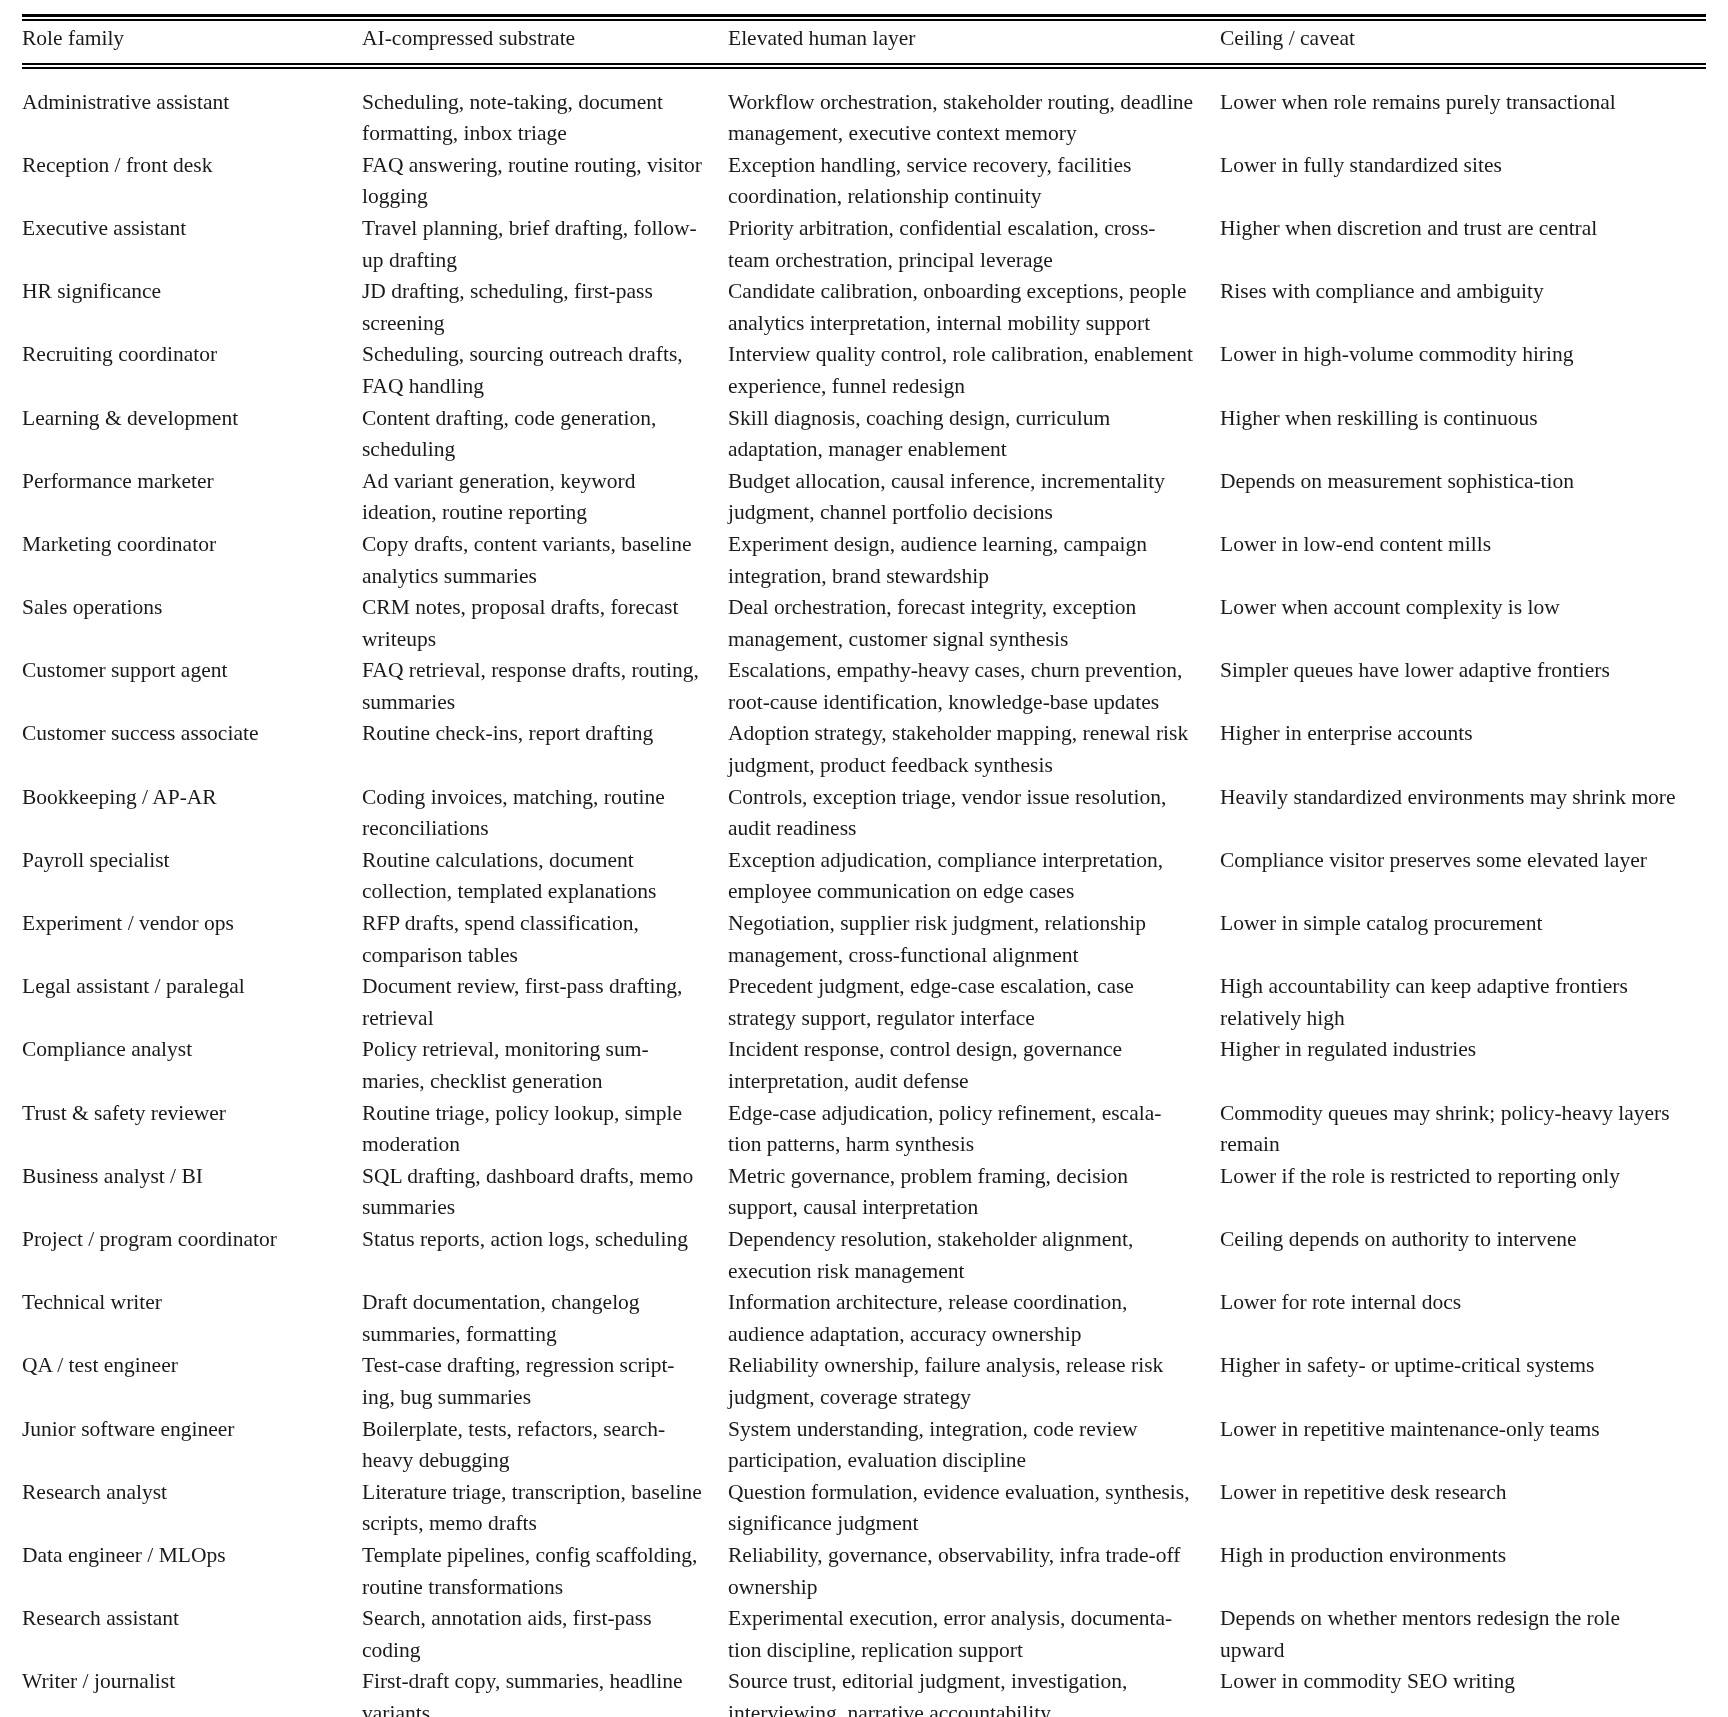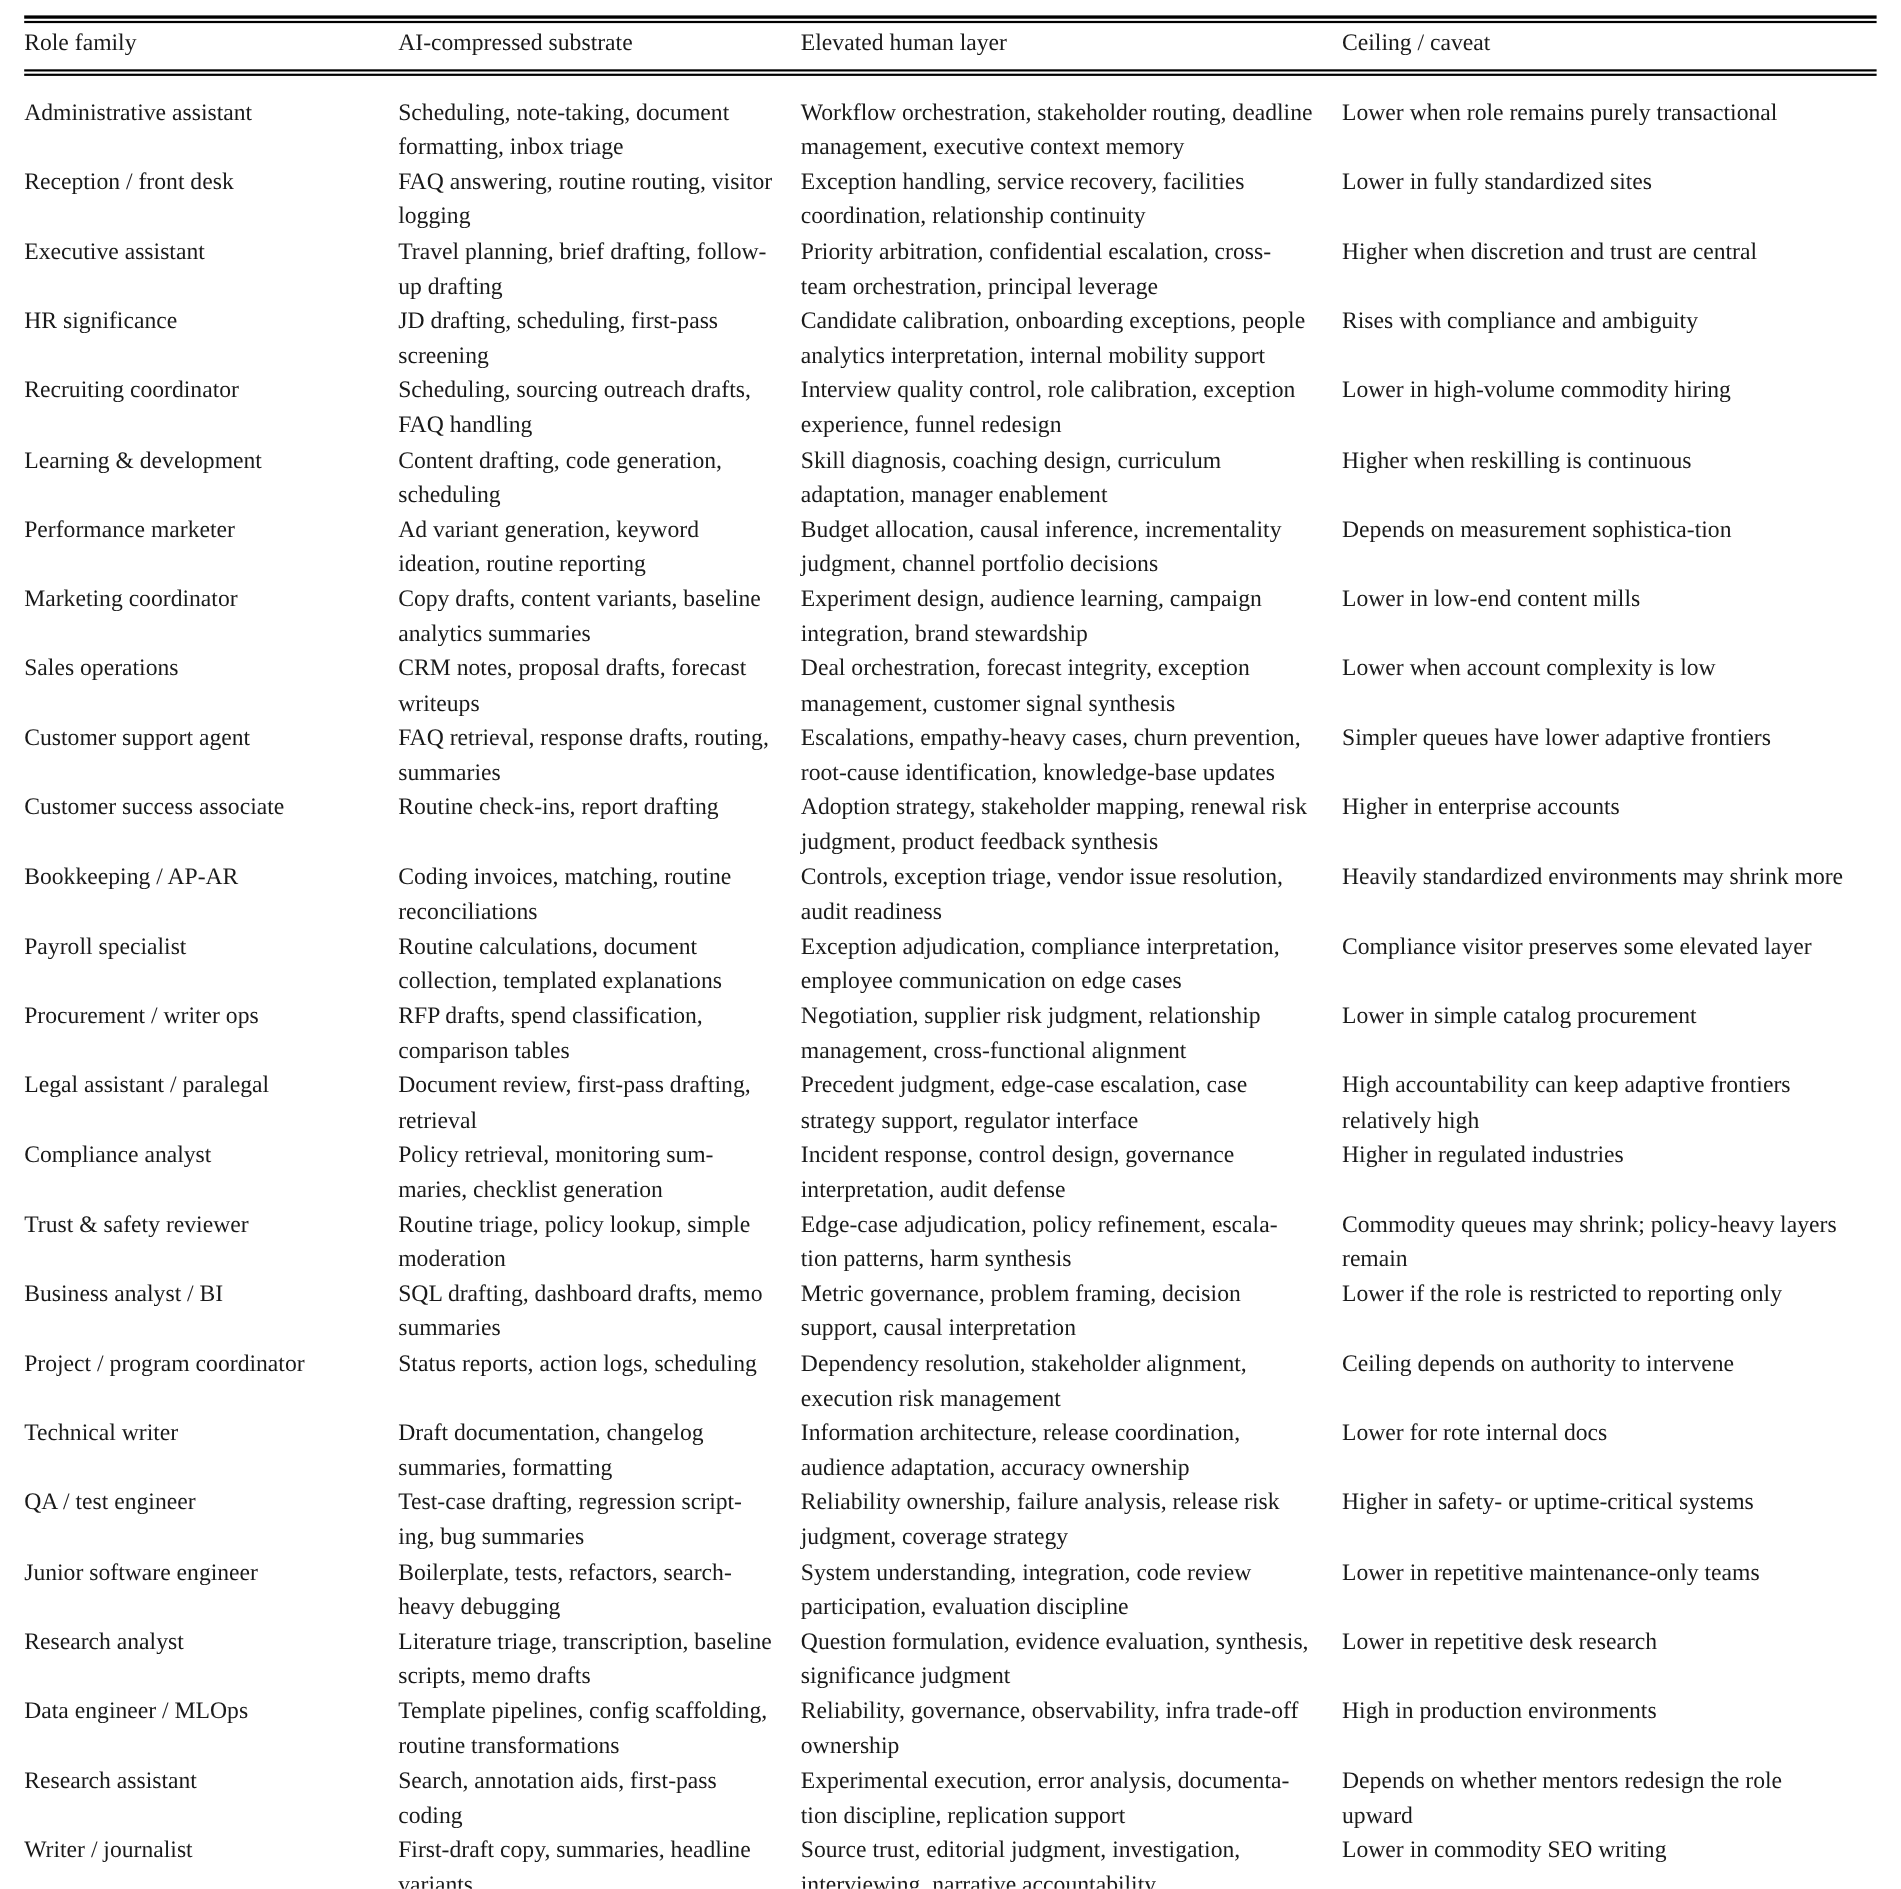--- a/index.html
+++ b/index.html
@@ -176,21 +176,21 @@
           </td>
         </tr>
         <tr>
           <td>
             <span class="cell-text">Recruiting coordinator</span>
           </td>
           <td>
             <span class="cell-text">Scheduling, sourcing outreach drafts, FAQ handling</span>
           </td>
           <td>
-            <span class="cell-text">Interview quality control, role calibration, exception experience, funnel redesign</span>
+            <span class="cell-text">Interview quality control, role calibration, enablement experience, funnel redesign</span>
           </td>
           <td>
             <span class="cell-text">Lower in high-volume commodity hiring</span>
           </td>
         </tr>
         <tr>
           <td>
             <span class="cell-text">Learning &amp; development</span>
           </td>
           <td>
@@ -296,21 +296,21 @@
           </td>
           <td>
             <span class="cell-text">Exception adjudication, compliance interpretation, employee communication on edge cases</span>
           </td>
           <td>
             <span class="cell-text">Compliance visitor preserves some elevated layer</span>
           </td>
         </tr>
         <tr>
           <td>
-            <span class="cell-text">Procurement / writer ops</span>
+            <span class="cell-text">Experiment / vendor ops</span>
           </td>
           <td>
             <span class="cell-text">RFP drafts, spend classification, comparison tables</span>
           </td>
           <td>
             <span class="cell-text">Negotiation, supplier risk judgment, relationship management, cross-functional alignment</span>
           </td>
           <td>
             <span class="cell-text">Lower in simple catalog procurement</span>
           </td>

